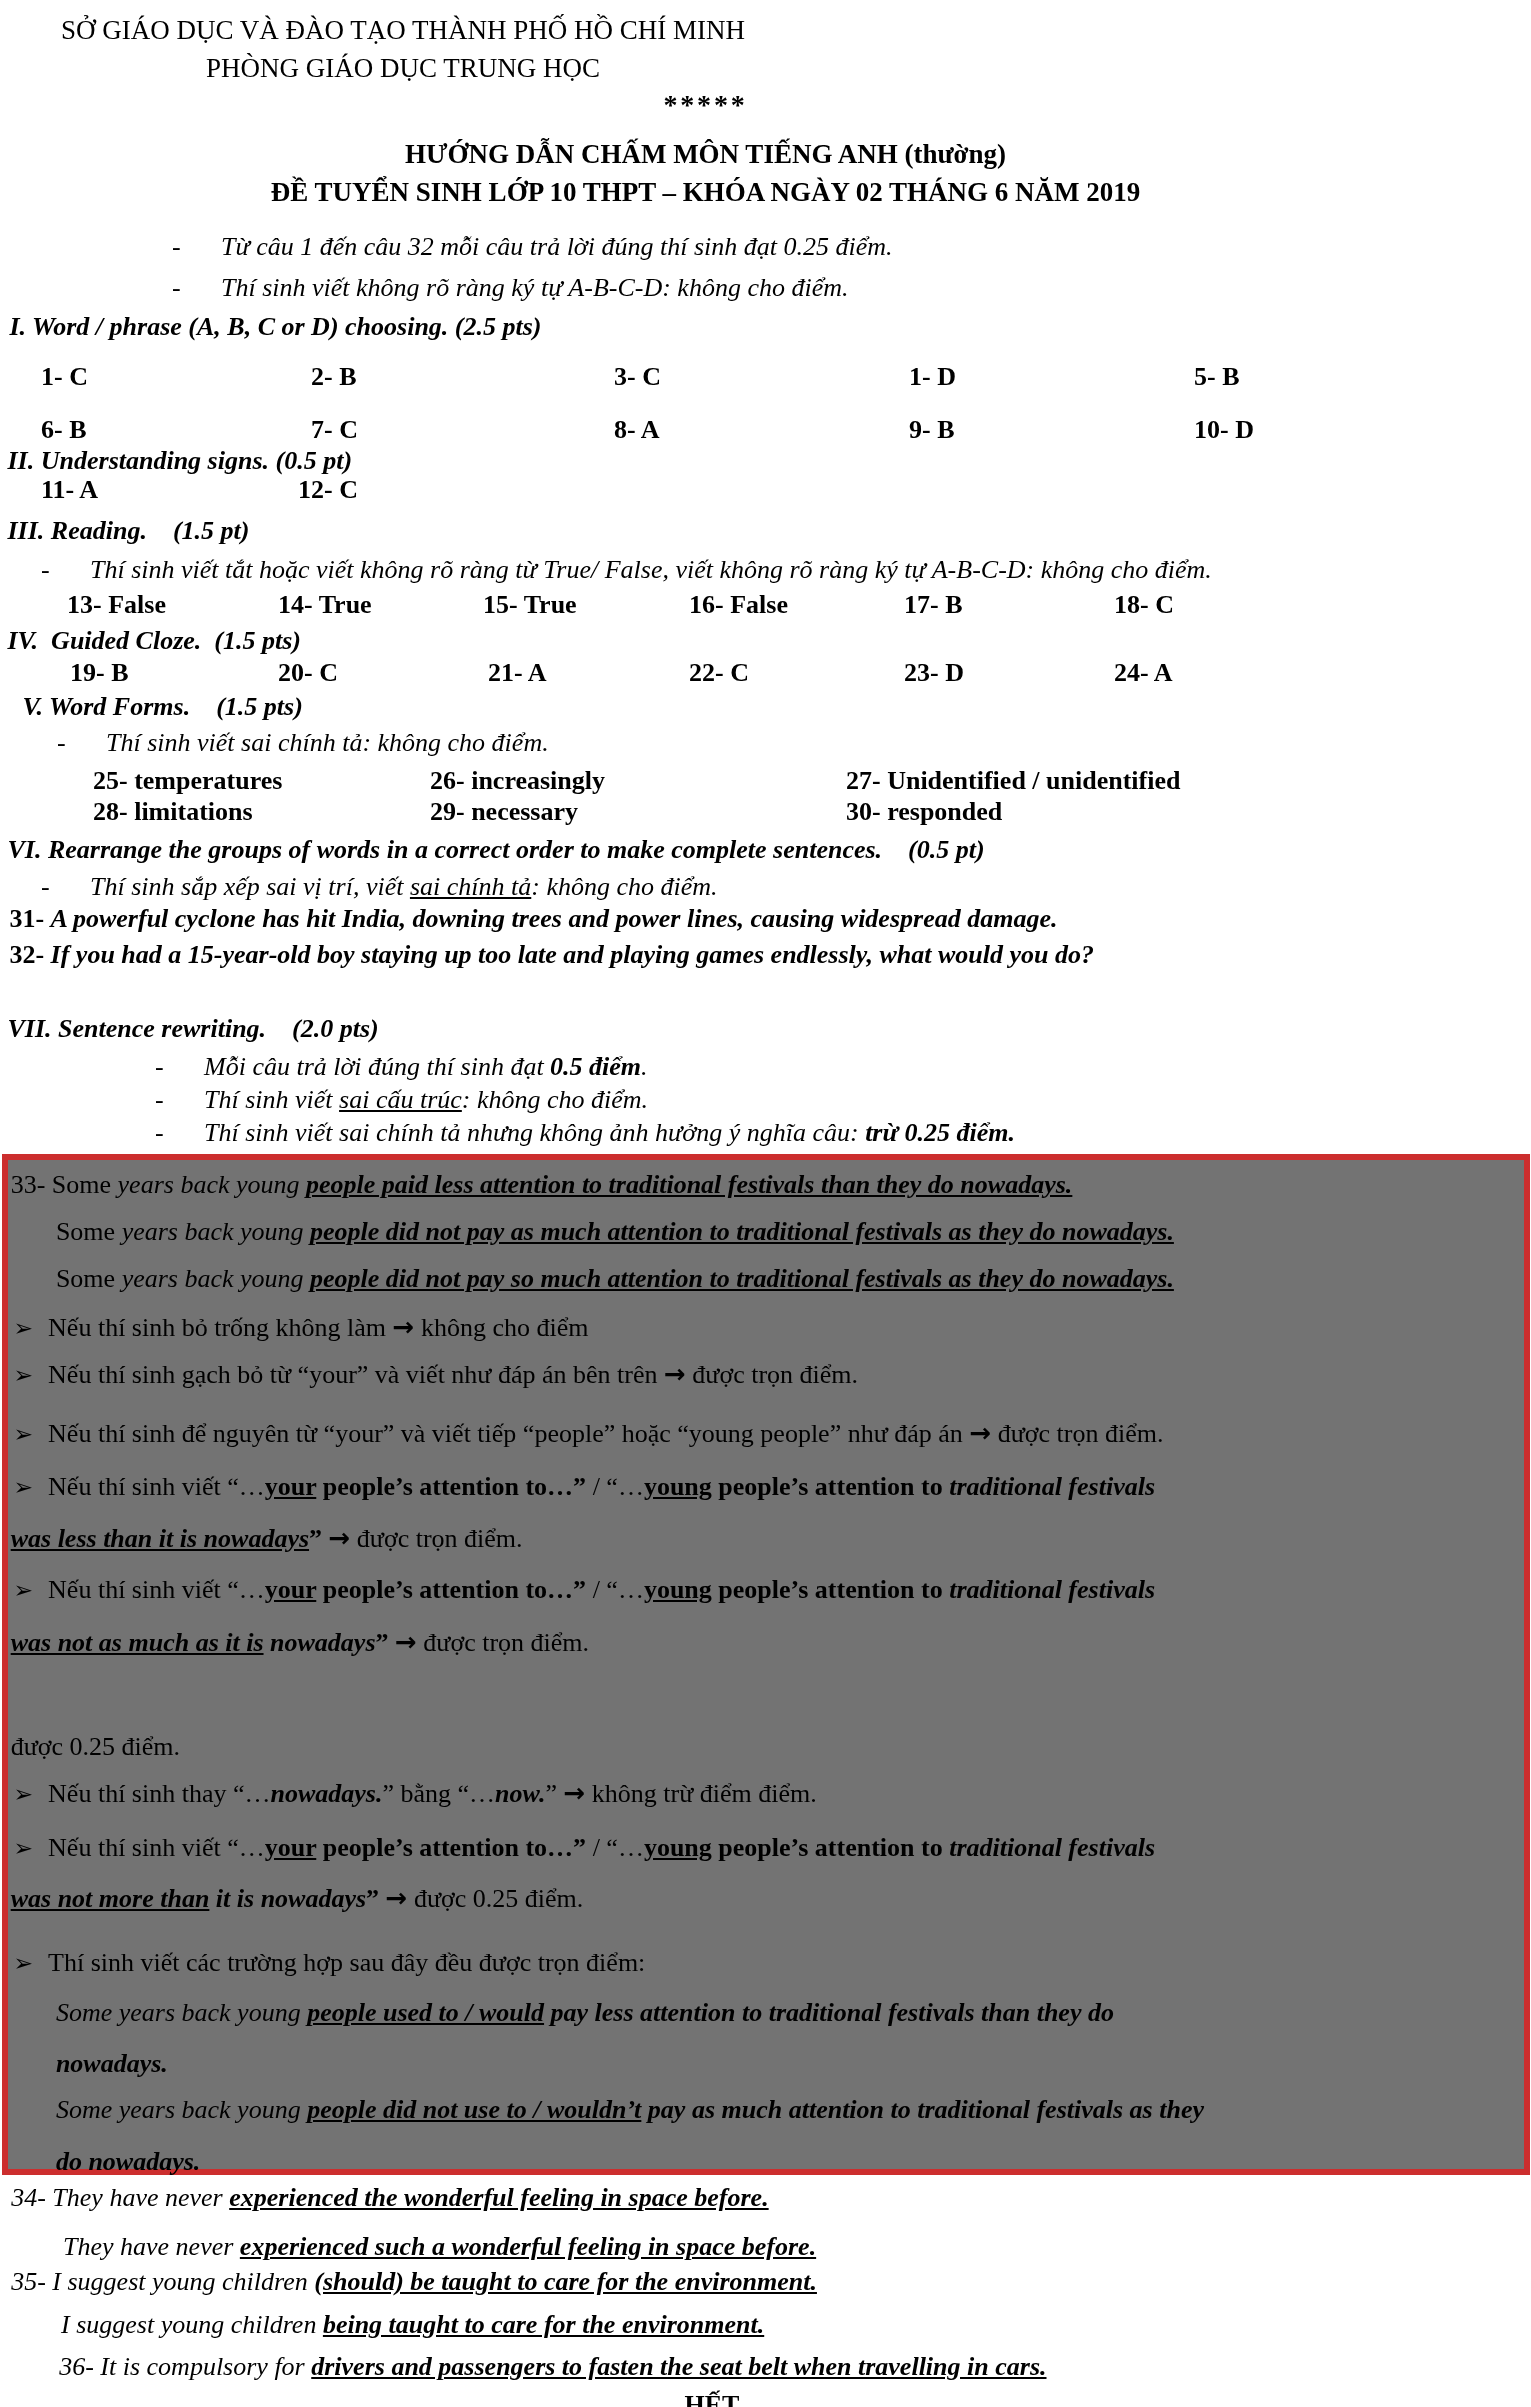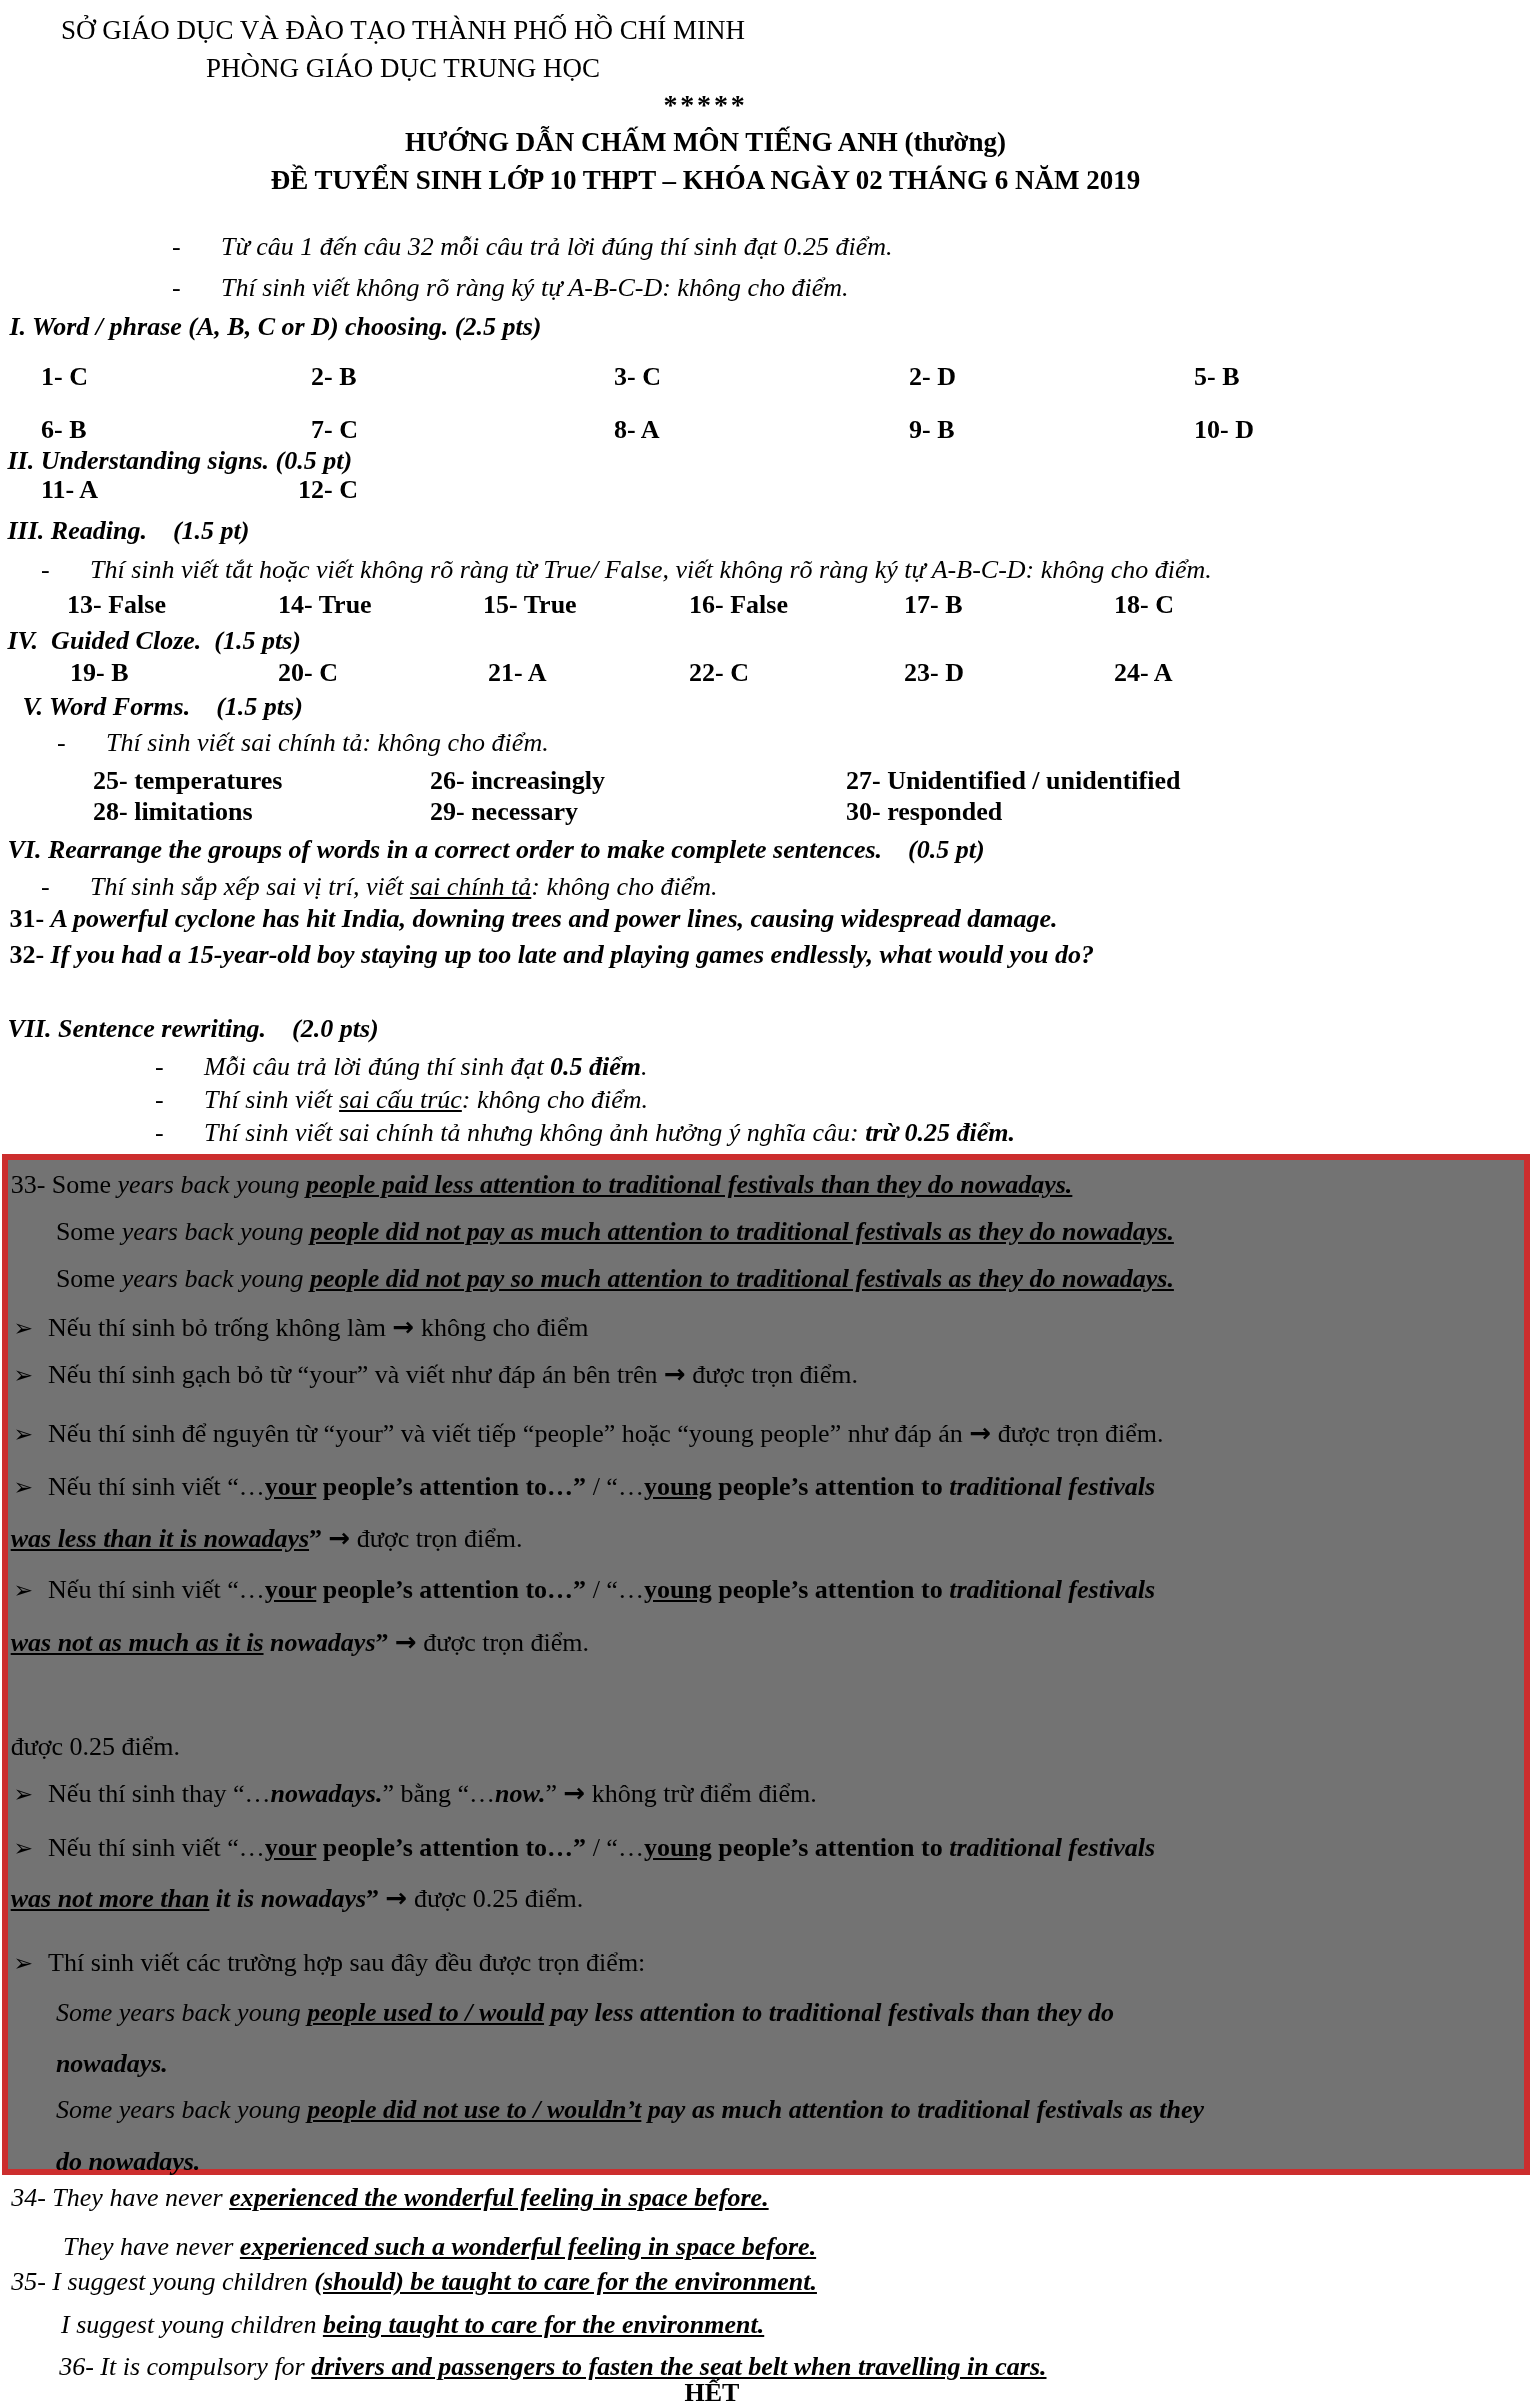--- a/index.html
+++ b/index.html
@@ -2,21 +2,21 @@
 <html style="font-size:15px"><head>
 <meta charset="utf-8">
 <style>
   html,body{margin:0;padding:0;}
   body{
     width:1532px;height:2408px;position:relative;background:#ffffff;color:#000;
     font-family:"Liberation Serif","DejaVu Serif",serif;overflow:hidden;
   }
   .line{position:absolute;white-space:pre;font-size:26px;line-height:1.15;}
   .hdr{font-size:27px;}
-  .bold{font-weight:bold;}
+  .bold{font-weight:bold;margin-top:12px;}
   .sect{font-weight:bold;font-style:italic;}
   .ansrow{height:34px;width:100%;}
   .acell{position:absolute;top:0;font-weight:bold;white-space:pre;}
   .center{text-align:center;}
   .it{font-style:italic;}
   .bd{font-weight:bold;}
   .ul{text-decoration:underline;}
   .dash{display:inline-block;width:49px;}
   .chev{font-family:"DejaVu Sans",sans-serif;font-size:23.4px;margin-right:15px;}
   .arr{font-weight:bold;font-family:"DejaVu Sans",sans-serif;}
@@ -37,21 +37,21 @@
 <div class="line hdr bold center" style="top:165px;left:0;width:1411px;">ĐỀ TUYỂN SINH LỚP 10 THPT – KHÓA NGÀY 02 THÁNG 6 NĂM 2019</div>
 
 <div class="line" style="top:232px;left:172px;"><span class="dash">-</span><span class="it">Từ câu 1 đến câu 32 mỗi câu trả lời đúng thí sinh đạt 0.25 điểm.</span></div>
 <div class="line" style="top:273px;left:172px;"><span class="dash">-</span><span class="it">Thí sinh viết không rõ ràng ký tự A-B-C-D: không cho điểm.</span></div>
 
 <div class="line sect" style="top:312px;left:9.4px;">I. Word / phrase (A, B, C or D) choosing. (2.5 pts)</div>
 <div class="line ansrow" style="top:362px;left:0;">
   <span class="acell" style="left:41px">1- C</span>
   <span class="acell" style="left:311px">2- B</span>
   <span class="acell" style="left:614px">3- C</span>
-  <span class="acell" style="left:909px">2- D</span>
+  <span class="acell" style="left:909px">1- D</span>
   <span class="acell" style="left:1194px">5- B</span>
 </div>
 <div class="line ansrow" style="top:415px;left:0;padding-left:16px;">
   <span class="acell" style="left:41px">6- B</span>
   <span class="acell" style="left:311px">7- C</span>
   <span class="acell" style="left:614px">8- A</span>
   <span class="acell" style="left:909px">9- B</span>
   <span class="acell" style="left:1194px">10- D</span>
 </div>
 

